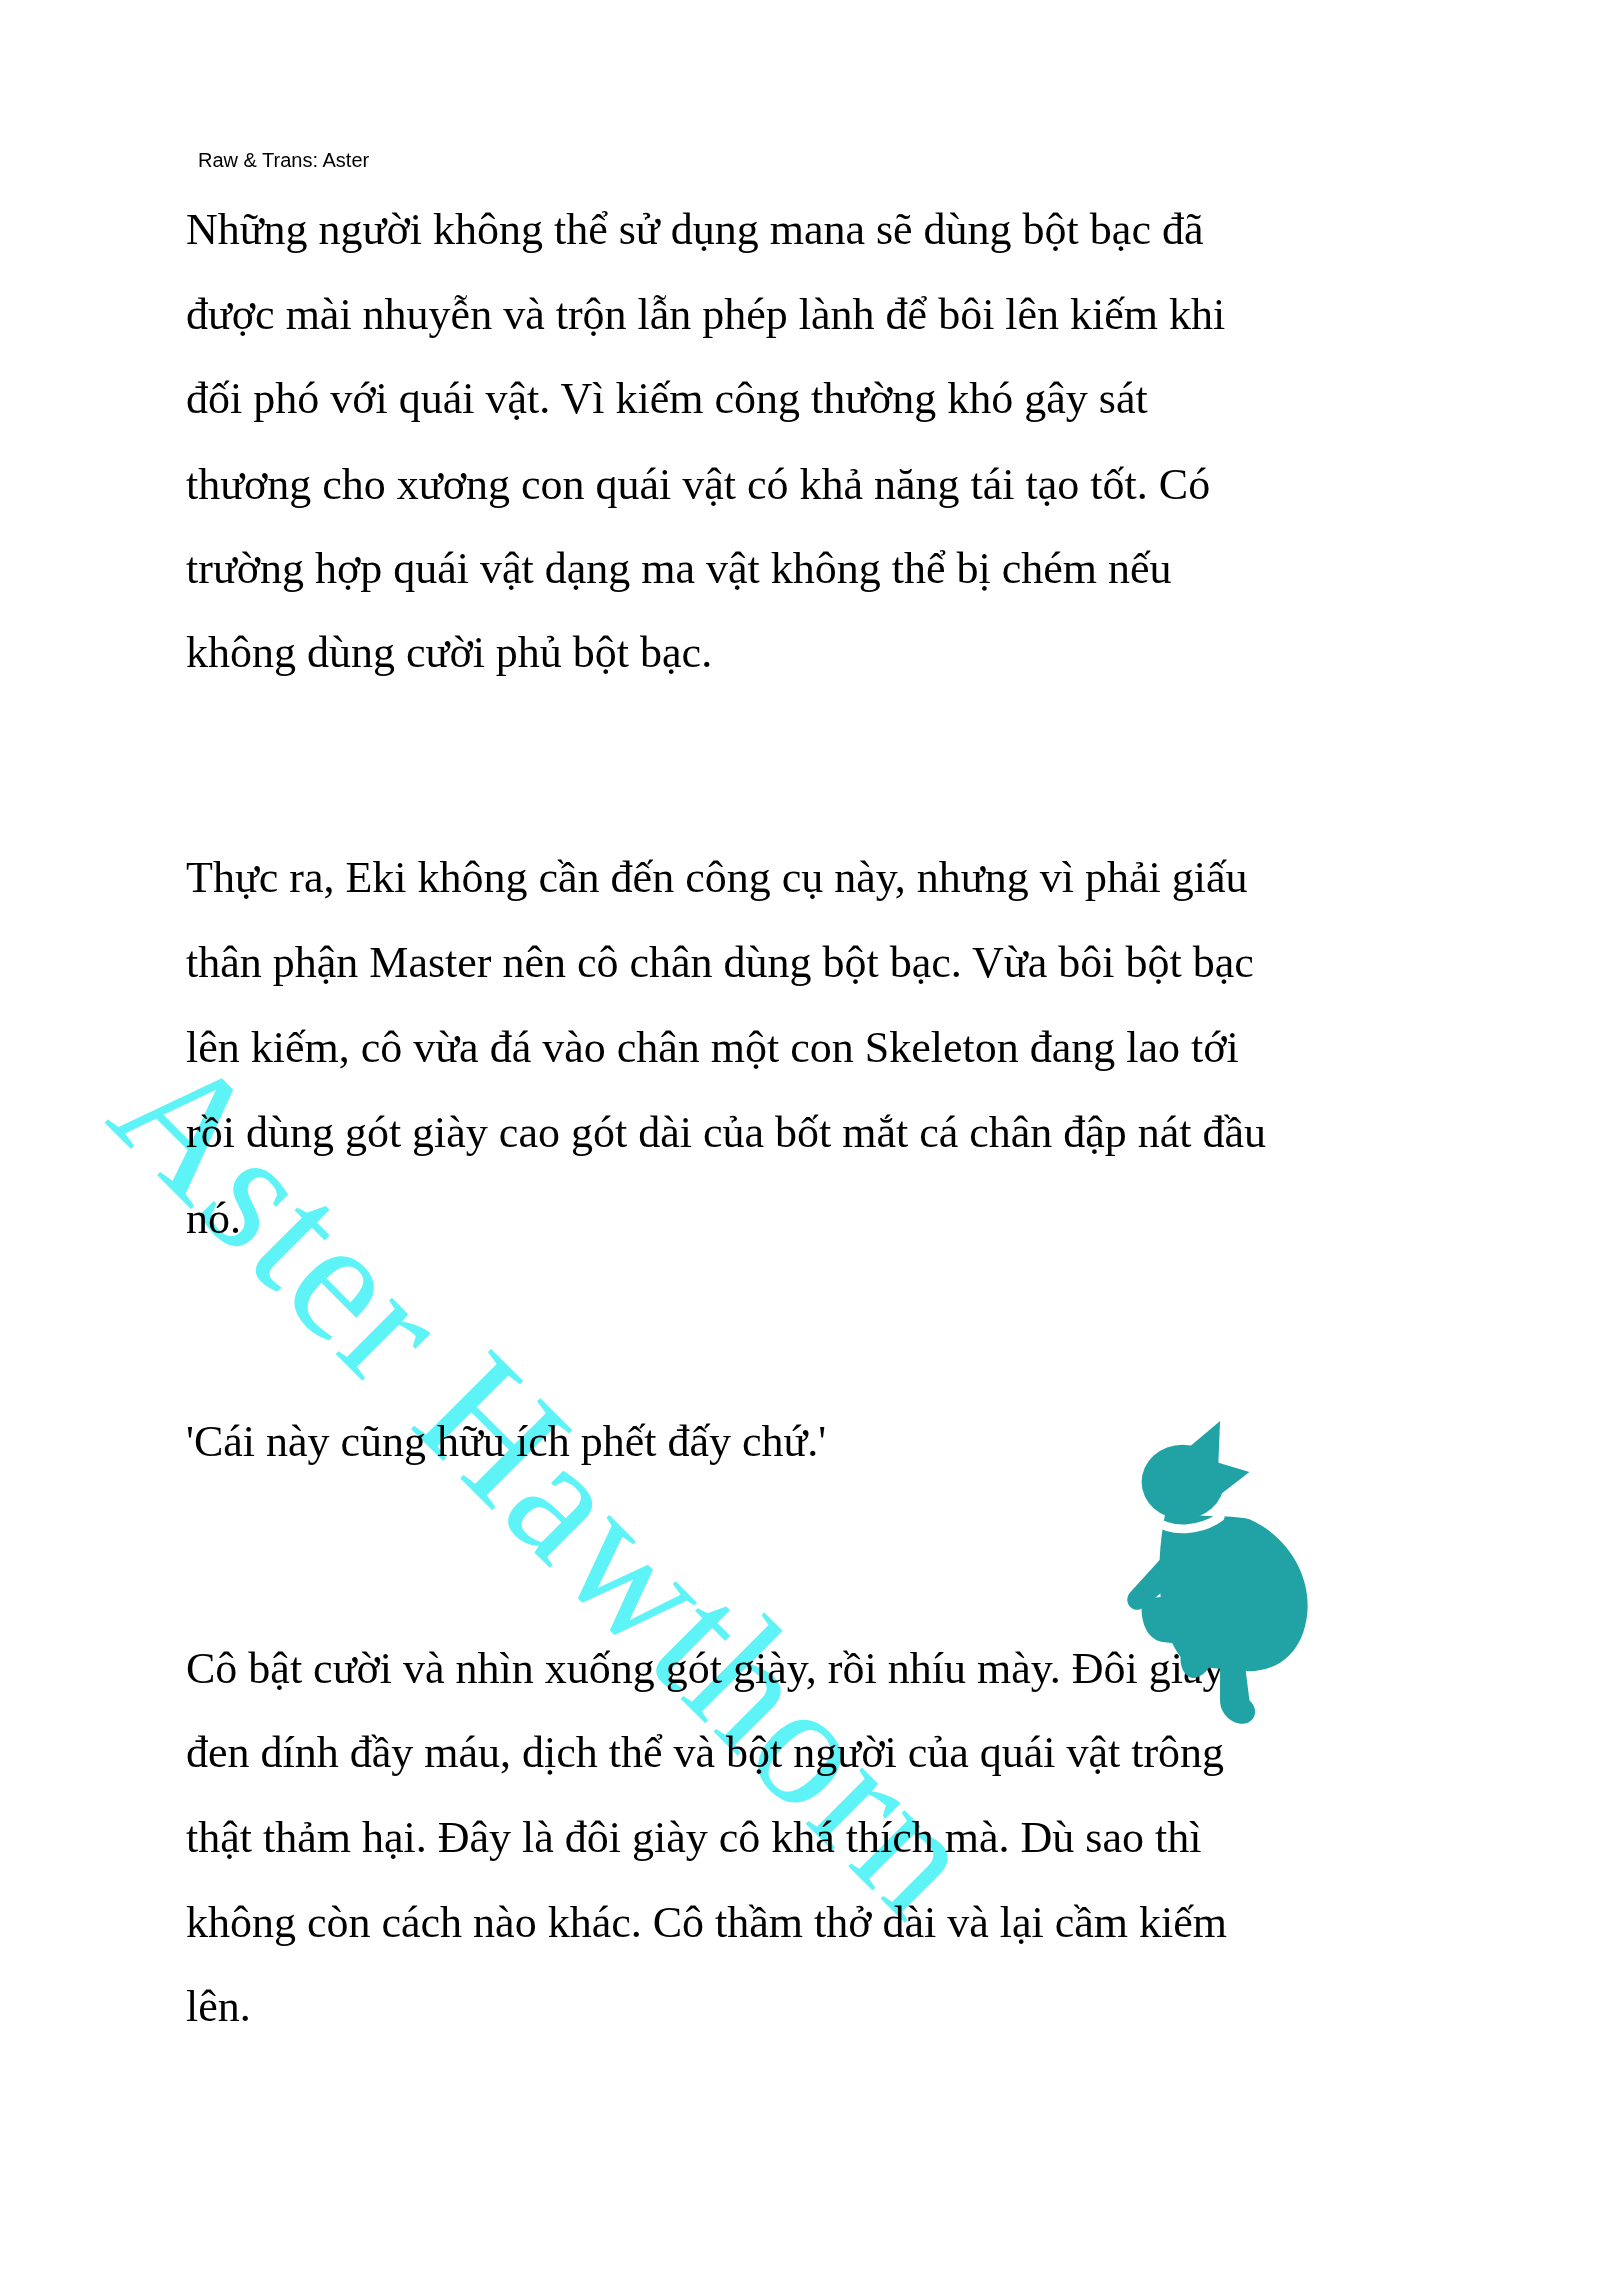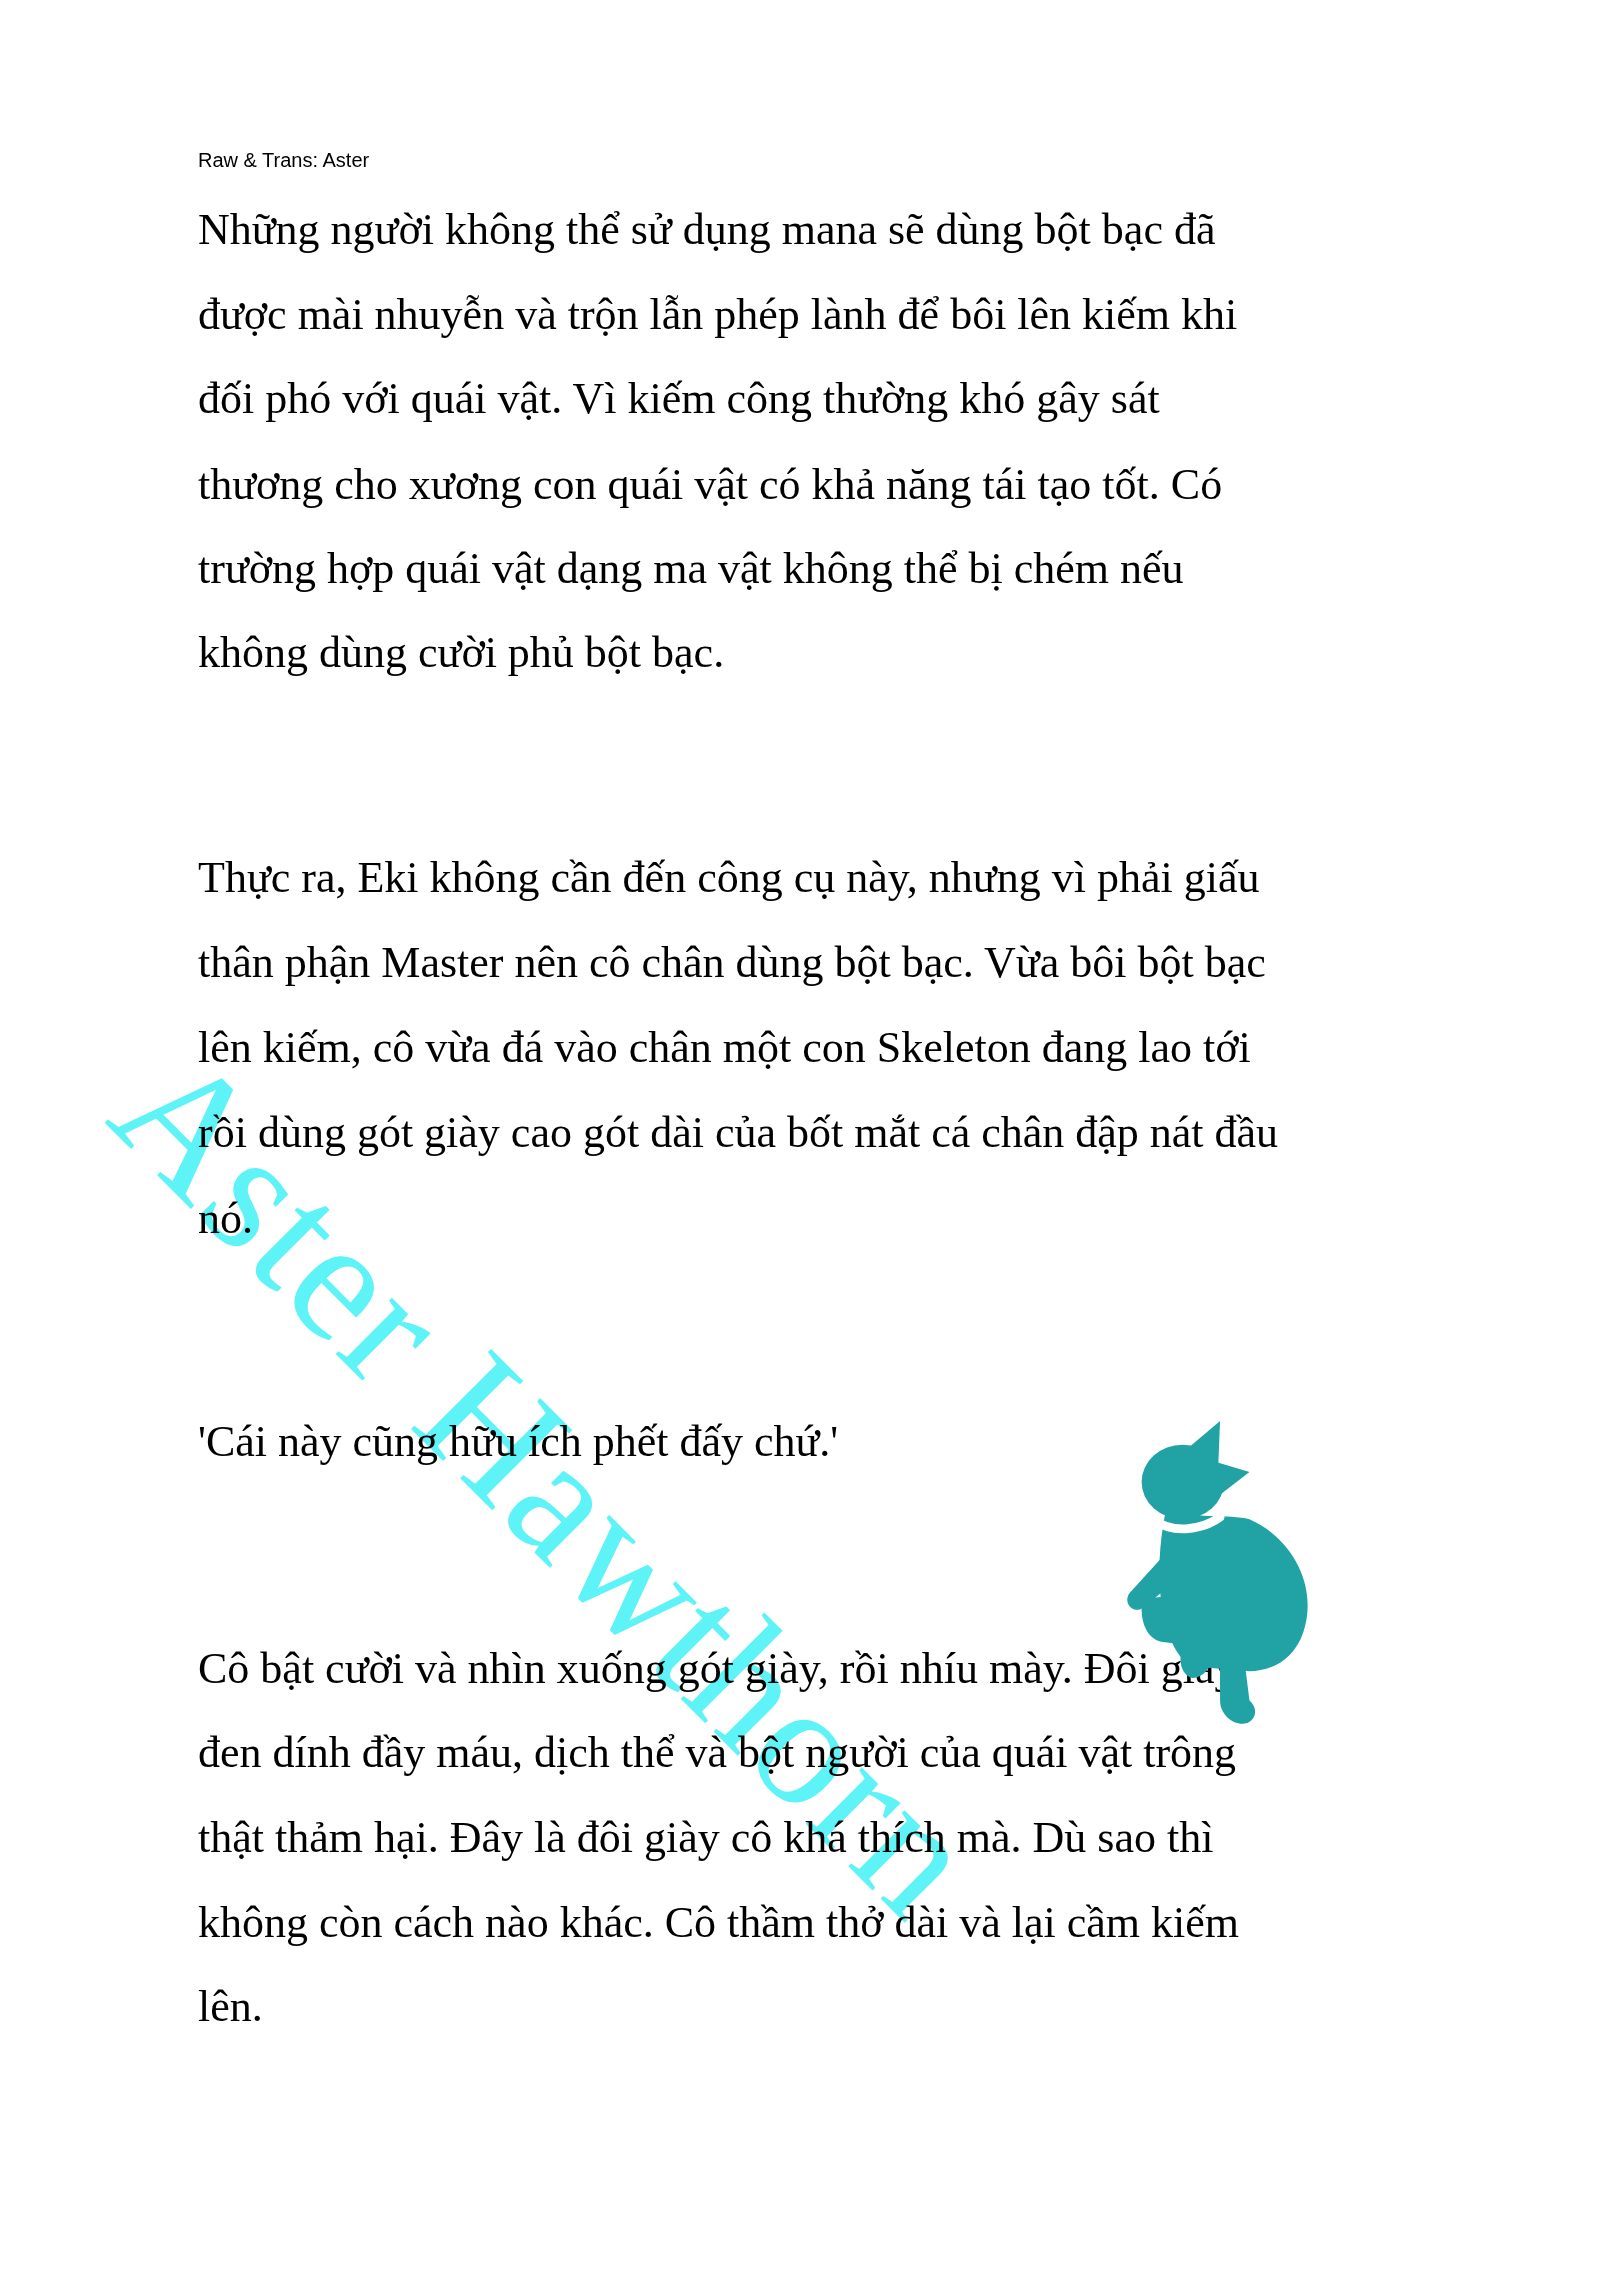--- a/index.html
+++ b/index.html
@@ -2,21 +2,21 @@
 <html><head>
 <meta charset="utf-8">
 <style>
   html, body { margin: 0; padding: 0; background: #ffffff; }
   body { width: 1621px; height: 2293px; position: relative; overflow: hidden; }
   .header {
     position: absolute; left: 198px; top: 101px;
     font-family: "Liberation Sans", sans-serif; font-size: 20px; color: #000; margin-top: 48px;
   }
   .line {
-    position: absolute; left: 198px;
+    position: absolute; left: 186px;
     font-family: "Liberation Serif", serif; font-size: 44px; color: #000;
     white-space: nowrap; line-height: 1; z-index: 2;
   }
   .watermark {
     position: absolute; left: 206px; top: 1019px;
     transform-origin: 0 0; transform: rotate(45deg);
     font-family: "Liberation Serif", serif; font-size: 173px; color: #5ef3f6;
     white-space: nowrap; line-height: 1; z-index: 1; letter-spacing: 2px;
   }
   .cat { position: absolute; left: 1122px; top: 1421px; width: 201px; height: 312px; z-index: 3; }

